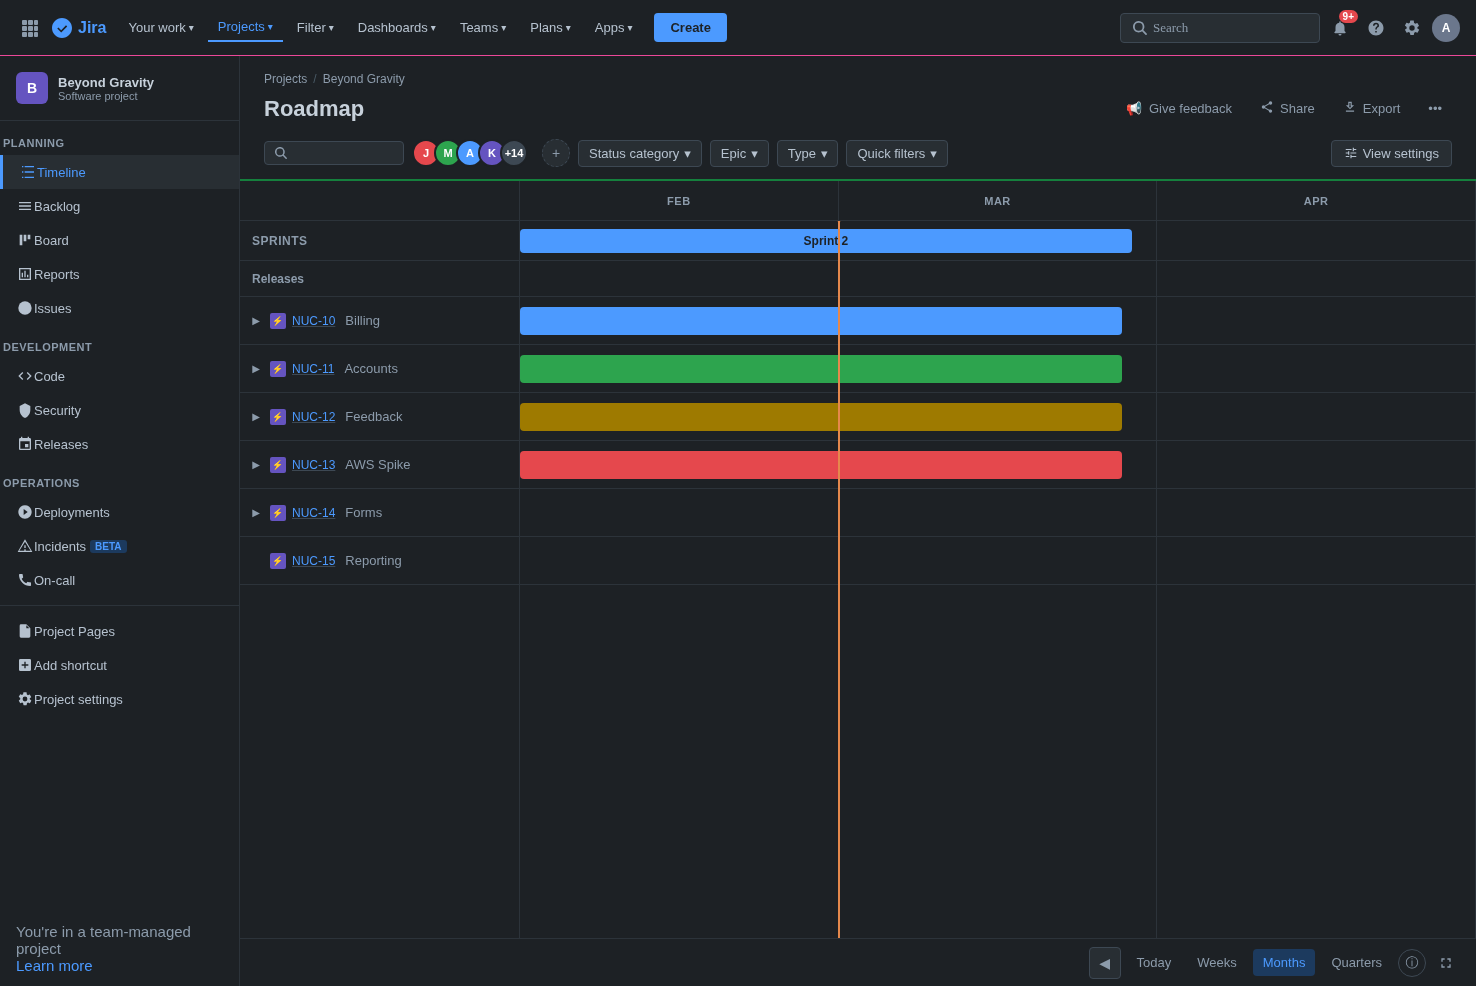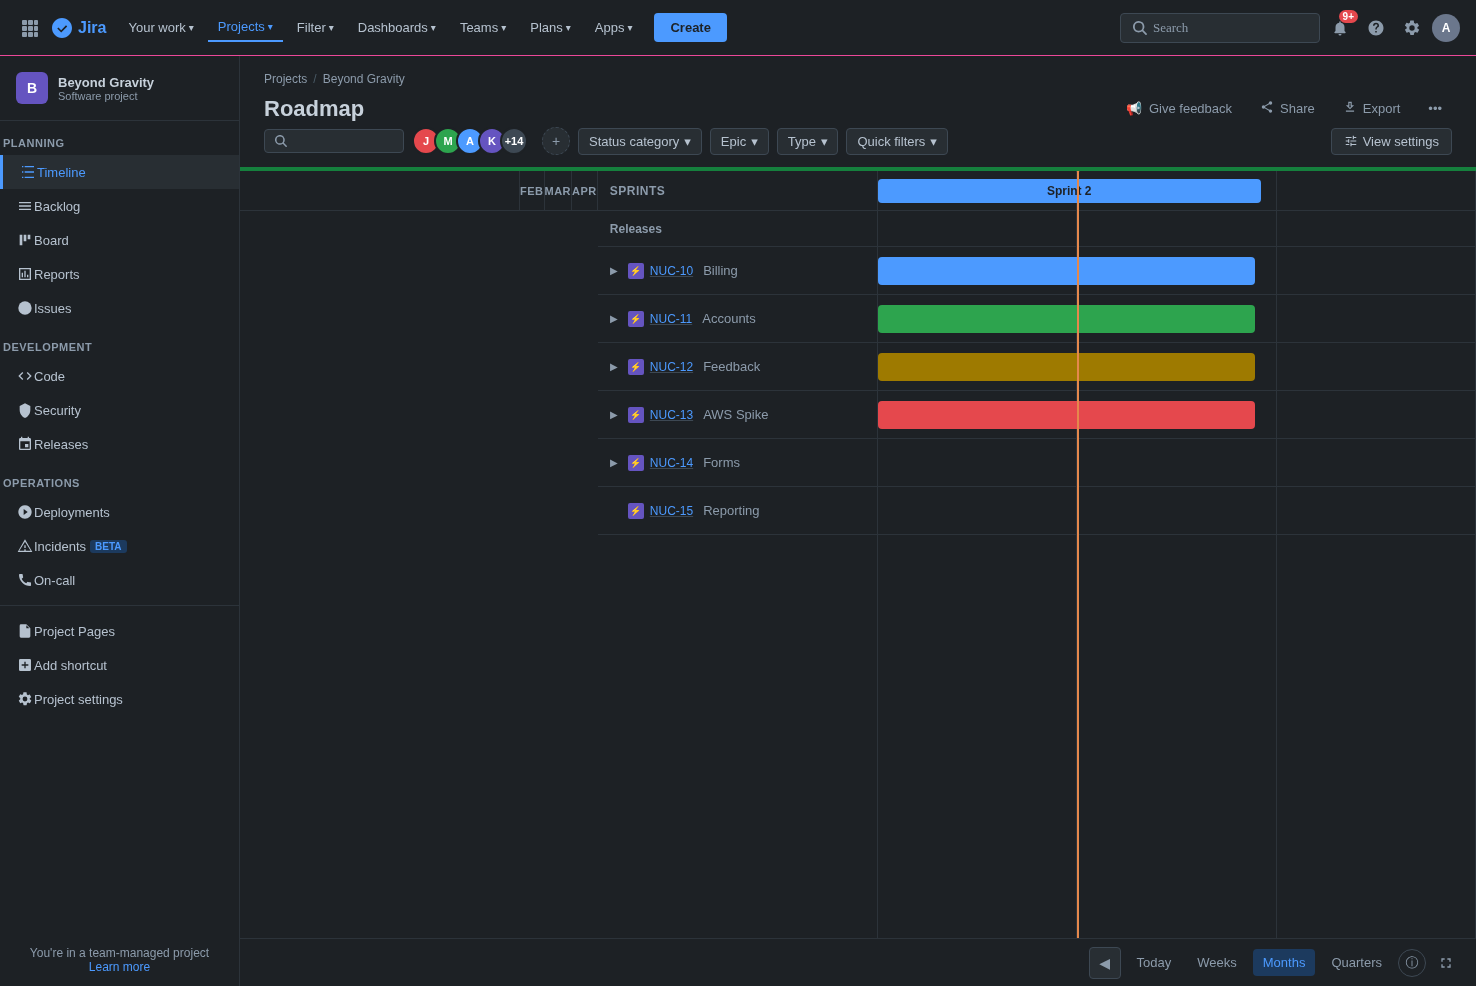--- a/index.html
+++ b/index.html
@@ -30,51 +30,51 @@
     .project-info { flex: 1; }
     .project-name { color: #c7d1db; font-size: 13px; font-weight: 600; }
     .project-type { color: #8c9bab; font-size: 11px; }
     .sidebar-section-label { color: #8c9bab; font-size: 11px; font-weight: 700; text-transform: uppercase; letter-spacing: 0.5px; padding: 16px 3px 6px; }
     .sidebar-item { display: flex; align-items: center; gap: 0; padding: 8px 16px; color: #b6c2cf; cursor: pointer; border-radius: 0; position: relative; }
     .sidebar-item.active { background: #282e33; color: #4c9aff; border-left: 3px solid #4c9aff; }
     .sidebar-item .item-icon { width: 18px; height: 18px; display: flex; align-items: center; justify-content: center; flex-shrink: 0; }
     .sidebar-item .item-label { font-size: 13px; }
     .beta-badge { background: #1c3a5e; color: #4c9aff; font-size: 10px; font-weight: 700; padding: 1px 5px; border-radius: 3px; margin-left: 4px; }
     .sidebar-divider { height: 1px; background: #2c333a; margin: 8px 0; }
-    .sidebar-footer { padding: 12px 16px; color: #8c9bab; font-size: 12px; text-align: center; margin-top: auto; }
+    .sidebar-footer { padding: 12px 16px; color: #8c9bab; font-size: 15px; text-align: left; margin-top: auto; }
     .sidebar-footer a { color: #4c9aff; text-decoration: none; }
 
     
     .main-content { flex: 1; display: flex; flex-direction: column; overflow: hidden; }
     .page-header { padding: 16px 24px 0; }
     .breadcrumb { display: flex; align-items: center; gap: 6px; color: #8c9bab; font-size: 12px; margin-bottom: 8px; }
     .breadcrumb a { color: #8c9bab; text-decoration: none; }
     .breadcrumb-sep { color: #495a66; }
-    .page-title-row { display: flex; align-items: center; justify-content: space-between; margin-bottom: 4px; }
+    .page-title-row { display: flex; align-items: center; justify-content: space-between; margin-bottom: 16px; }
     .page-title { color: #c7d1db; font-size: 22px; font-weight: 600; }
     .page-actions { display: flex; align-items: center; gap: 8px; }
     .action-btn { background: none; border: none; color: #8c9bab; cursor: pointer; padding: 6px 10px; border-radius: 4px; font-size: 13px; display: flex; align-items: center; gap: 6px; }
 
     
     .toolbar { display: flex; align-items: center; gap: 8px; padding: 0 24px 12px; }
     .search-input { background: #282e33; border: 1px solid #3d4853; border-radius: 4px; padding: 5px 10px; color: #b6c2cf; font-size: 13px; width: 140px; display: flex; align-items: center; gap: 6px; }
     .avatar-group { display: flex; align-items: center; }
     .avatar-group .av { width: 28px; height: 28px; border-radius: 50%; border: 2px solid #1d2125; margin-left: -6px; display: flex; align-items: center; justify-content: center; font-size: 11px; font-weight: 600; color: white; cursor: pointer; }
     .avatar-group .av:first-child { margin-left: 0; }
     .av-1 { background: #e5484d; }
     .av-2 { background: #2da44e; }
     .av-3 { background: #4c9aff; }
     .av-4 { background: #6554c0; }
     .av-more { background: #3d4853; color: #b6c2cf; font-size: 10px; }
     .invite-btn { width: 28px; height: 28px; border-radius: 50%; background: #282e33; border: 1px dashed #3d4853; display: flex; align-items: center; justify-content: center; cursor: pointer; color: #8c9bab; margin-left: 6px; }
     .filter-btn { background: #282e33; border: 1px solid #3d4853; border-radius: 4px; padding: 5px 10px; color: #b6c2cf; font-size: 13px; display: flex; align-items: center; gap: 5px; cursor: pointer; }
     .view-settings-btn { background: #282e33; border: 1px solid #3d4853; border-radius: 4px; padding: 5px 12px; color: #b6c2cf; font-size: 13px; display: flex; align-items: center; gap: 5px; cursor: pointer; margin-left: auto; }
 
     
-    .gantt-wrapper { flex: 1; display: flex; flex-direction: row; overflow: hidden; border-top: 4px solid #15803d; }
+    .gantt-wrapper { flex: 1; display: flex; flex-direction: column; overflow: hidden; border-top: 2px solid #15803d; }
     .gantt-header { display: flex; height: 40px; flex-shrink: 0; background: #1d2125; border-bottom: 1px solid #2c333a; }
     .gantt-left-header { width: 280px; flex-shrink: 0; border-right: 1px solid #2c333a; }
     .gantt-right-header { flex: 1; display: flex; }
     .month-col { flex: 1; display: flex; align-items: center; justify-content: center; color: #8c9bab; font-size: 11px; font-weight: 600; text-transform: uppercase; letter-spacing: 0.5px; border-right: 1px solid #2c333a; }
     .gantt-body { flex: 1; display: flex; overflow: hidden; }
     .gantt-left { width: 280px; flex-shrink: 0; border-right: 1px solid #2c333a; overflow-y: auto; }
     .gantt-right { flex: 1; position: relative; overflow: hidden; }
 
     
     .sprints-row { display: flex; align-items: center; height: 40px; border-bottom: 1px solid #2c333a; padding: 0 12px; font-size: 12px; color: #8c9bab; font-weight: 600; text-transform: uppercase; letter-spacing: 0.5px; }

